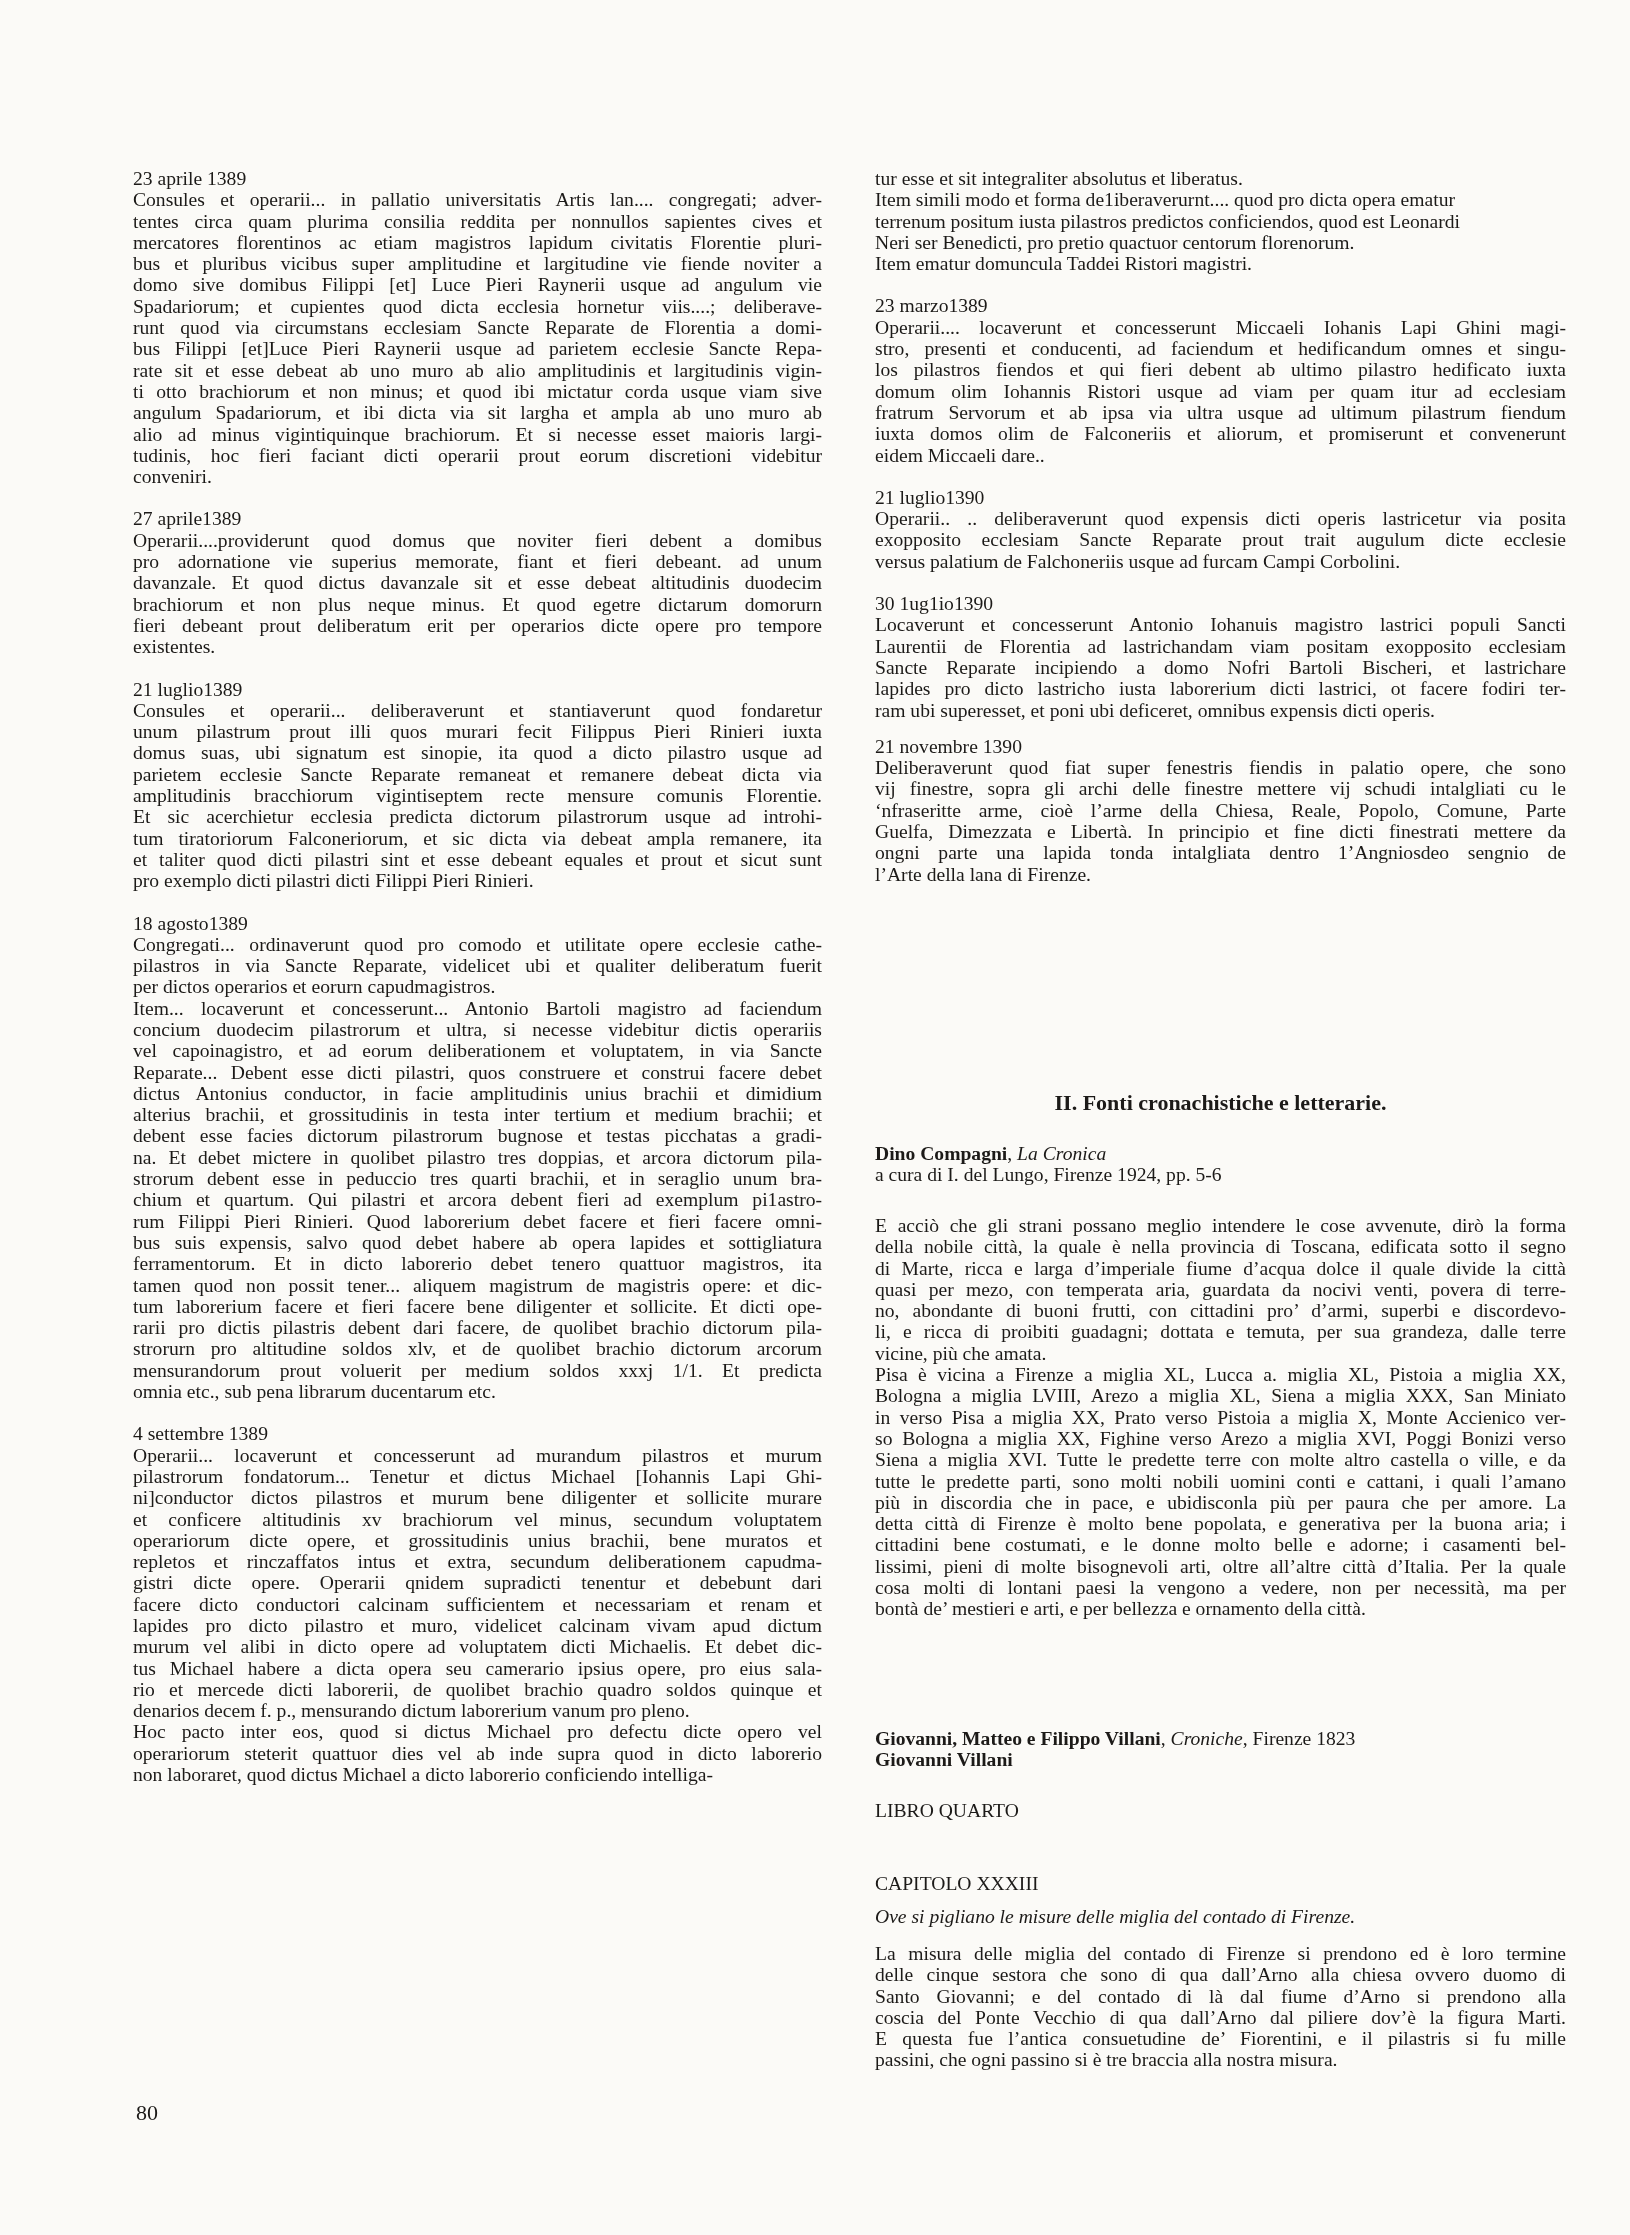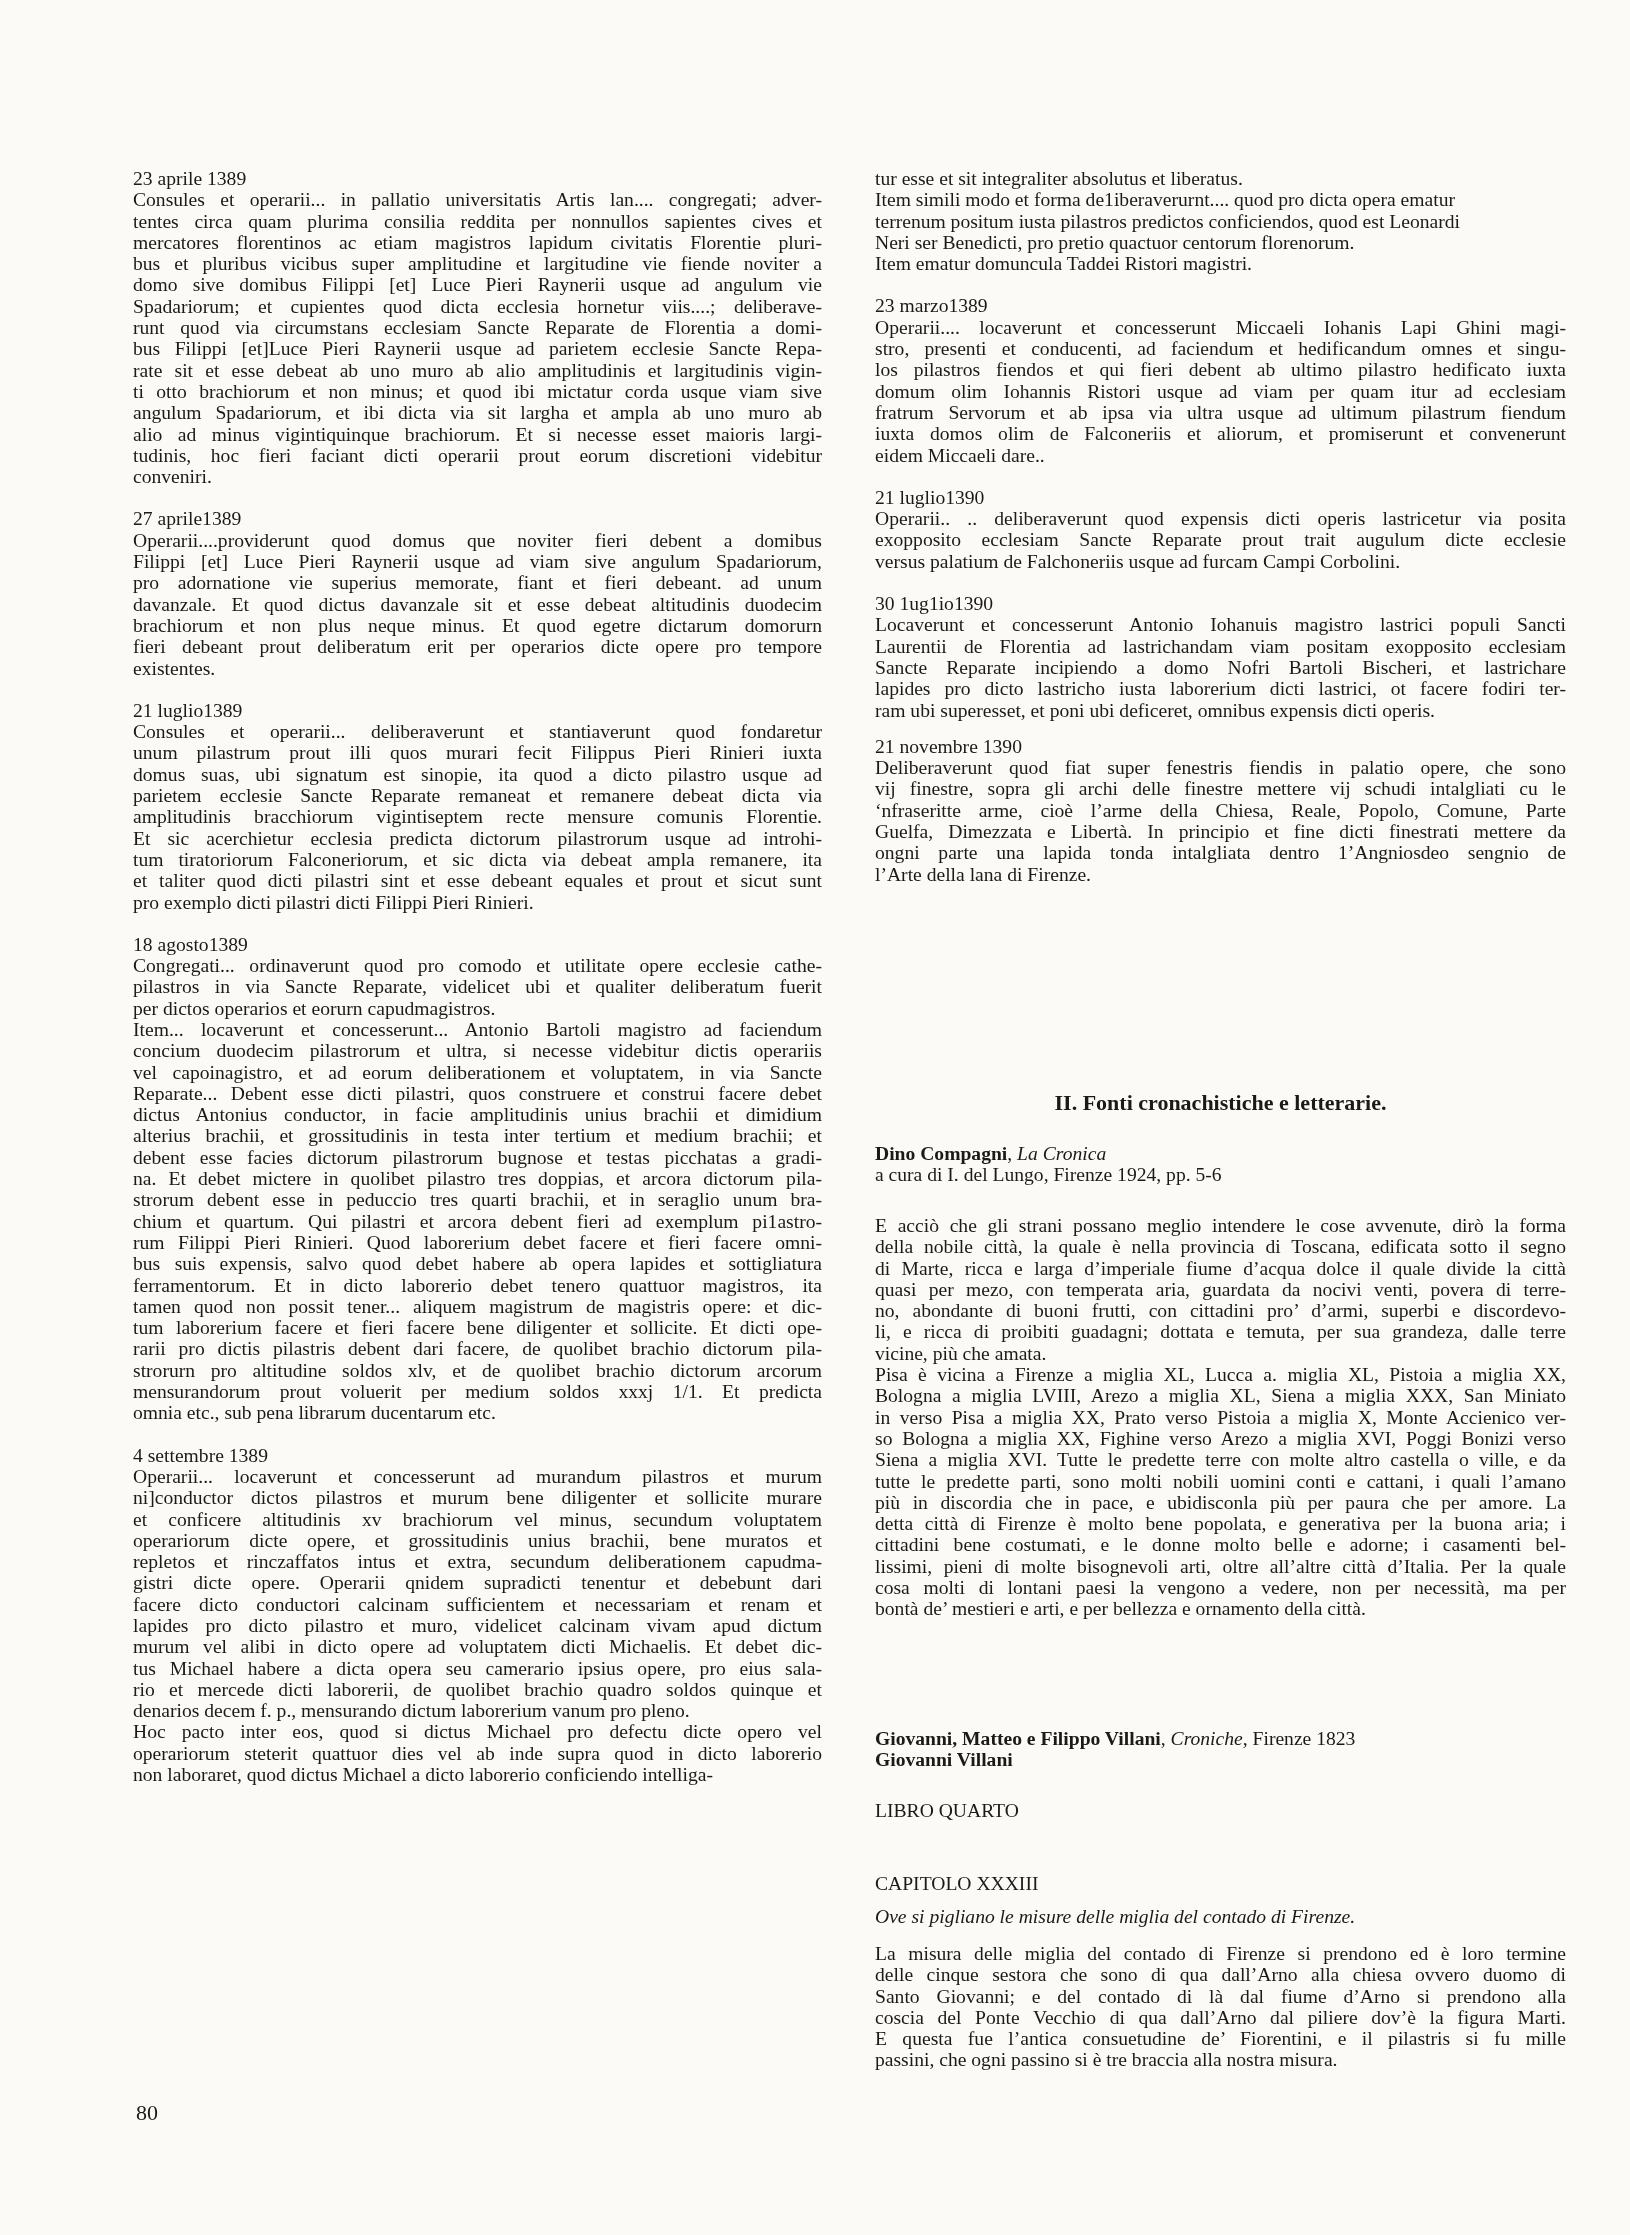--- a/index.html
+++ b/index.html
@@ -54,21 +54,20 @@
       <span class="ln">rate sit et esse debeat ab uno muro ab alio amplitudinis et largitudinis vigin-</span>
       <span class="ln">ti otto brachiorum et non minus; et quod ibi mictatur corda usque viam sive</span>
       <span class="ln">angulum Spadariorum, et ibi dicta via sit largha et ampla ab uno muro ab</span>
       <span class="ln">alio ad minus vigintiquinque brachiorum. Et si necesse esset maioris largi-</span>
       <span class="ln">tudinis, hoc fieri faciant dicti operarii prout eorum discretioni videbitur</span>
       <span class="ln last">conveniri.</span>
     </div>
     <div class="entry">
       <span class="ln last date">27 aprile1389</span>
       <span class="ln">Operarii....providerunt quod domus que noviter fieri debent a domibus</span>
-      <span class="ln">Filippi [et] Luce Pieri Raynerii usque ad viam sive angulum Spadariorum,</span>
       <span class="ln">pro adornatione vie superius memorate, fiant et fieri debeant. ad unum</span>
       <span class="ln">davanzale. Et quod dictus davanzale sit et esse debeat altitudinis duodecim</span>
       <span class="ln">brachiorum et non plus neque minus. Et quod egetre dictarum domorurn</span>
       <span class="ln">fieri debeant prout deliberatum erit per operarios dicte opere pro tempore</span>
       <span class="ln last">existentes.</span>
     </div>
     <div class="entry">
       <span class="ln last date">21 luglio1389</span>
       <span class="ln">Consules et operarii... deliberaverunt et stantiaverunt quod fondaretur</span>
       <span class="ln">unum pilastrum prout illi quos murari fecit Filippus Pieri Rinieri iuxta</span>
@@ -101,20 +100,21 @@
       <span class="ln">tamen quod non possit tener... aliquem magistrum de magistris opere: et dic-</span>
       <span class="ln">tum laborerium facere et fieri facere bene diligenter et sollicite. Et dicti ope-</span>
       <span class="ln">rarii pro dictis pilastris debent dari facere, de quolibet brachio dictorum pila-</span>
       <span class="ln">strorurn pro altitudine soldos xlv, et de quolibet brachio dictorum arcorum</span>
       <span class="ln">mensurandorum prout voluerit per medium soldos xxxj 1/1. Et predicta</span>
       <span class="ln last">omnia etc., sub pena librarum ducentarum  etc.</span>
     </div>
     <div class="entry">
       <span class="ln last date">4 settembre 1389</span>
       <span class="ln">Operarii... locaverunt et concesserunt ad murandum pilastros et murum</span>
+      <span class="ln">pilastrorum fondatorum... Tenetur et dictus Michael [Iohannis Lapi Ghi-</span>
       <span class="ln">ni]conductor dictos pilastros et murum bene diligenter et sollicite murare</span>
       <span class="ln">et conficere altitudinis xv brachiorum vel minus, secundum voluptatem</span>
       <span class="ln">operariorum dicte opere, et grossitudinis unius brachii, bene muratos et</span>
       <span class="ln">repletos et rinczaffatos intus et extra, secundum deliberationem capudma-</span>
       <span class="ln">gistri dicte opere. Operarii qnidem supradicti tenentur et debebunt dari</span>
       <span class="ln">facere dicto conductori calcinam sufficientem et necessariam et renam et</span>
       <span class="ln">lapides pro dicto pilastro et muro, videlicet calcinam vivam apud dictum</span>
       <span class="ln">murum vel alibi in dicto opere ad voluptatem dicti Michaelis. Et debet dic-</span>
       <span class="ln">tus Michael habere a dicta opera seu camerario ipsius opere, pro eius sala-</span>
       <span class="ln">rio et mercede dicti laborerii, de quolibet brachio quadro soldos quinque et</span>

